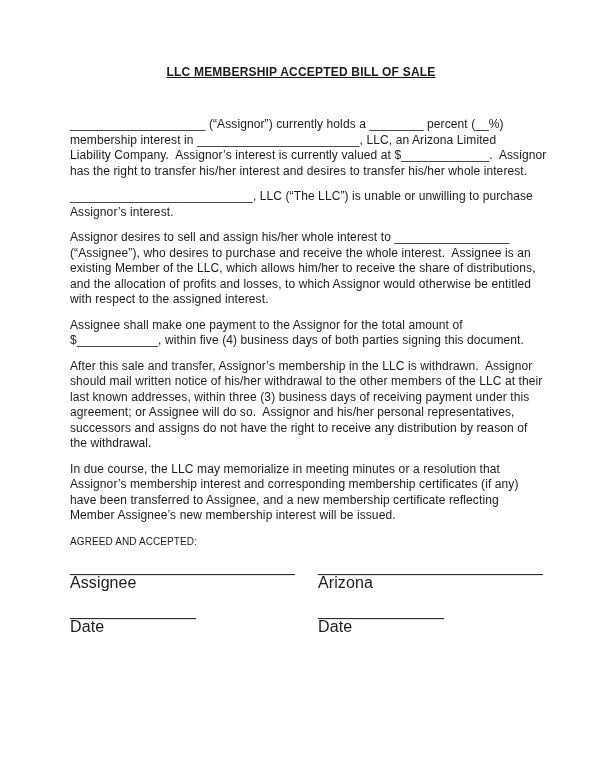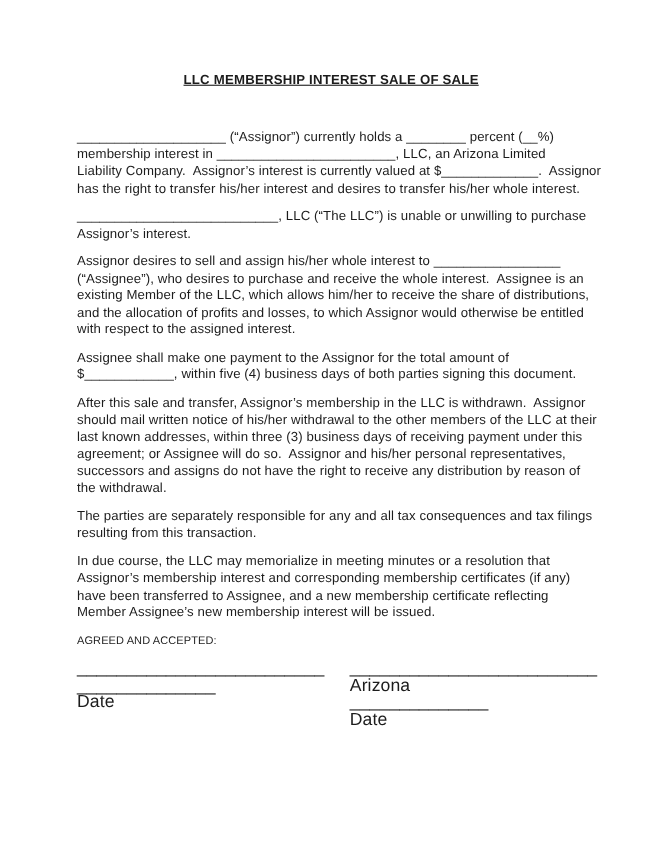--- a/index.html
+++ b/index.html
@@ -48,29 +48,29 @@
     margin-top: 10px;
   }
   .sig-col { width: 248px; }
   .sig-col.right { width: 214px; }
   .sig-line, .sig-label {
     font-size: 16px;
     line-height: 15.5px;
     white-space: pre;
     letter-spacing: 0.1px;
   }
-  .sig-row2 { }
+  .sig-row2 { margin-top: 13px; }
 </style>
 </head>
 <body>
 
 <div class="page">
   <div class="content">
 
-    <div class="doc-title">LLC MEMBERSHIP INTEREST SALE OF SALE</div>
+    <div class="doc-title">LLC MEMBERSHIP ACCEPTED BILL OF SALE</div>
 
     <div class="para">____________________ (“Assignor”) currently holds a ________ percent (__%)
 membership interest in ________________________, LLC, an Arizona Limited
 Liability Company.  Assignor’s interest is currently valued at $_____________.  Assignor
 has the right to transfer his/her interest and desires to transfer his/her whole interest.</div>
 
     <div class="para">___________________________, LLC (“The LLC”) is unable or unwilling to purchase
 Assignor’s interest.</div>
 
     <div class="para">Assignor desires to sell and assign his/her whole interest to _________________
@@ -82,34 +82,33 @@
     <div class="para">Assignee shall make one payment to the Assignor for the total amount of
 $____________, within five (4) business days of both parties signing this document.</div>
 
     <div class="para">After this sale and transfer, Assignor’s membership in the LLC is withdrawn.  Assignor
 should mail written notice of his/her withdrawal to the other members of the LLC at their
 last known addresses, within three (3) business days of receiving payment under this
 agreement; or Assignee will do so.  Assignor and his/her personal representatives,
 successors and assigns do not have the right to receive any distribution by reason of
 the withdrawal.</div>
 
-    <div class="para">The parties are separately responsible for any and all tax consequences and tax filings
-resulting from this transaction.</div>
 
     <div class="para">In due course, the LLC may memorialize in meeting minutes or a resolution that
 Assignor’s membership interest and corresponding membership certificates (if any)
 have been transferred to Assignee, and a new membership certificate reflecting
 Member Assignee’s new membership interest will be issued.</div>
 
     <div class="agreed">AGREED AND ACCEPTED:</div>
 
     <div class="sig-block">
 
       <div class="sig-col">
         <div class="sig-line">_________________________</div>
+        <div class="sig-label">Assignee</div>
         <div class="sig-line sig-row2">______________</div>
         <div class="sig-label">Date</div>
       </div>
 
       <div class="sig-col right">
         <div class="sig-line">_________________________</div>
         <div class="sig-label">Arizona</div>
         <div class="sig-line sig-row2">______________</div>
         <div class="sig-label">Date</div>
       </div>

